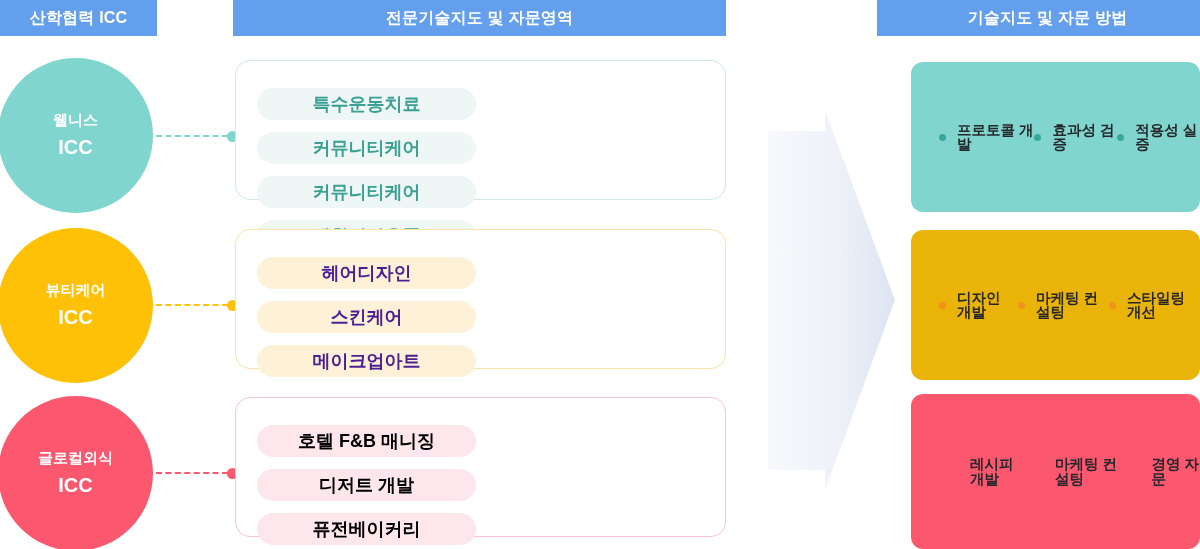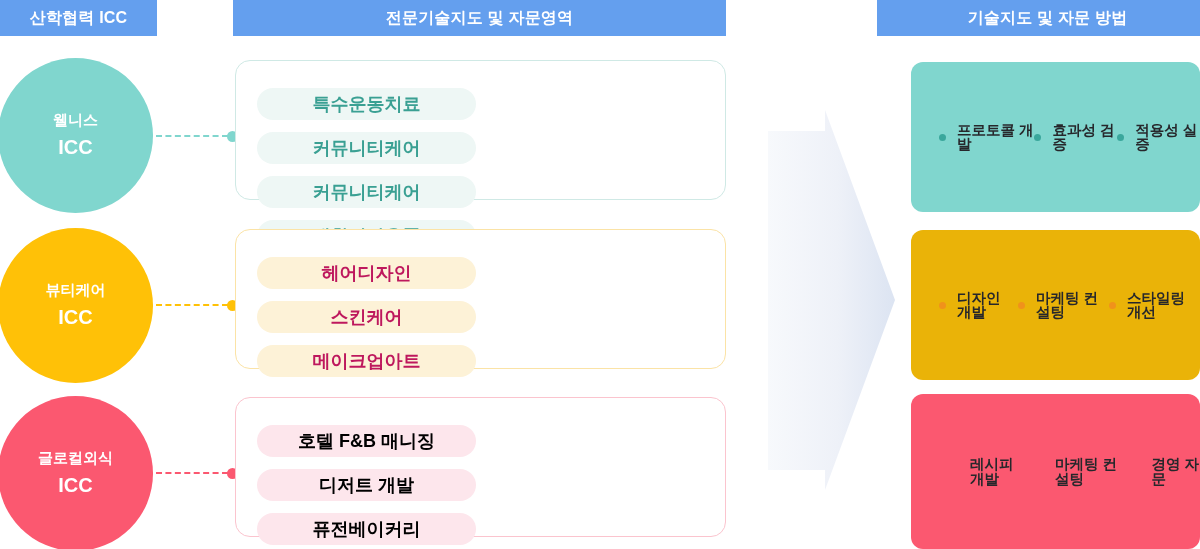--- a/index.html
+++ b/index.html
@@ -113,21 +113,21 @@
     border-radius: 16px;
     display: flex;
     align-items: center;
     justify-content: center;
     font-size: 18px;
     font-weight: bold;
     box-sizing: border-box;
   }
   .pill.empty { visibility: hidden; }
   .theme-teal .pill   { background: #eef7f5; color: #3aa093; }
-  .theme-yellow .pill { background: #fdf2d7; color: #be185d; }
+  .theme-yellow .pill { background: #fdf2d7; color: #4c1d95; }
   .theme-pink .pill   { background: #fde6ec; color: #000000; }
 
   
   #flow-arrow {
     position: absolute;
     left: 755px;
     top: 105px;
     width: 145px;
     height: 390px;
   }

